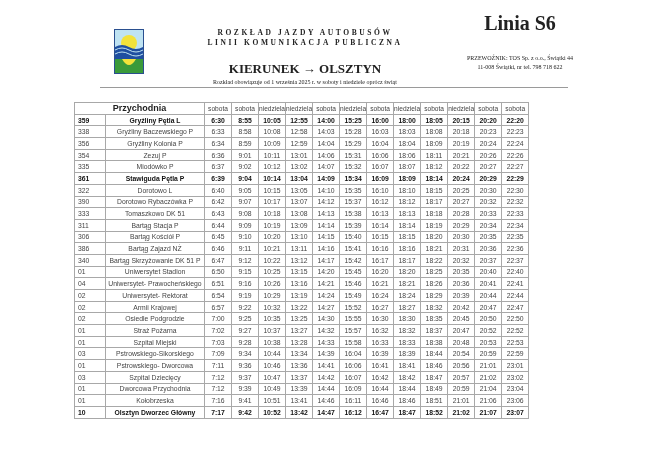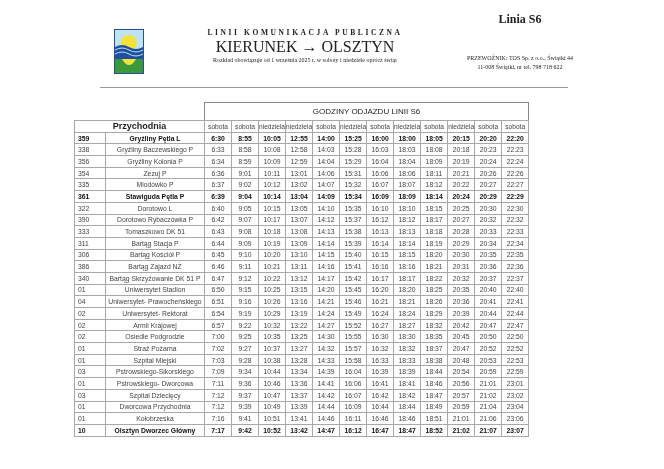--- a/index.html
+++ b/index.html
@@ -1,23 +1,23 @@
 <!DOCTYPE html>
 <html><head>
 <meta charset="utf-8">
 <style>
   html, body { margin:0; padding:0; background:#ffffff; }
   body { width:664px; height:469px; position:relative; overflow:hidden; font-family:"Liberation Sans", sans-serif; color:#222; }
   .logo { position:absolute; left:114px; top:29px; width:30px; width:30px; height:50px; }
   .hdr { position:absolute; left:180px; top:28px; width:250px; text-align:center; font-family:"Liberation Serif", serif; color:#222; }
   .hdr .l1 { font-size:7.5px; letter-spacing:2.6px; font-weight:bold; line-height:10px; }
   .hdr .l2 { font-size:7.5px; letter-spacing:2.6px; font-weight:bold; line-height:10px; }
-  .hdr .l3 { font-size:16px; font-weight:normal; line-height:16px; margin-top:1px; }
+  .hdr .l3 { font-size:13px; font-weight:bold; line-height:16px; margin-top:13px; }
   .hdr .l4 { font-size:6px; line-height:10px; }
-  .line-title { position:absolute; left:470px; top:12px; width:100px; text-align:center; font-family:"Liberation Serif", serif; font-weight:bold; font-size:12px; }
+  .line-title { position:absolute; left:470px; top:12px; width:100px; text-align:center; font-family:"Liberation Serif", serif; font-weight:bold; font-size:20px; }
   .carrier { position:absolute; left:430px; top:54px; width:180px; text-align:center; font-family:"Liberation Serif", serif; font-size:6px; line-height:9px; }
   .hr { position:absolute; left:100px; top:87px; width:468px; height:1px; background:#9a9a9a; }
   table { position:absolute; left:74px; top:102px; border-collapse:collapse; font-size:6.8px; }
   td, th { border:1px solid #a8a8a8; padding:0; height:10.7px; text-align:center; font-weight:normal; color:#444; white-space:nowrap; }
   th.gh { height:17px; font-size:8px; color:#222; border-left:1px solid #888; border-top:1px solid #888; border-right:1px solid #888; }
   th.blank { border:none; }
   th.ph { font-size:9px; font-weight:bold; color:#222; }
   th.day { font-size:6.6px; color:#444; }
   td.num { text-align:left; padding-left:3px; width:27px; }
   td.stop { width:98px; }
@@ -34,38 +34,35 @@
     <path d="M1 18 Q8 14 15 18 T29 18 L29 30 L1 30 Z" fill="#1f4fa0"></path>
     <path d="M1 21 Q8 17 15 21 T29 21" stroke="#bfe3f2" stroke-width="1" fill="none"></path>
     <path d="M1 25 Q8 21 15 25 T29 25" stroke="#bfe3f2" stroke-width="1" fill="none"></path>
     <rect x="1" y="30" width="28" height="14" fill="#3a9a3a"></rect>
     <path d="M8 30 Q15 42 22 30 Z" fill="#f2e23a"></path>
     <rect x="0" y="46" width="30" height="4" fill="#ffffff"></rect>
   </svg>
 </div>
 
 <div class="hdr">
+  <div class="l1">ROZKŁAD JAZDY AUTOBUSÓW</div>
   <div class="l2">LINII KOMUNIKACJA PUBLICZNA</div>
   <div class="l3">KIERUNEK → OLSZTYN</div>
   <div class="l4">Rozkład obowiązuje od 1 września 2025 r. w soboty i niedziele oprócz świąt</div>
 </div>
 
 <div class="line-title">Linia S6</div>
 <div class="carrier">
   <div>PRZEWOŹNIK: TOS Sp. z o.o., Świątki 44</div>
   <div>11-008 Świątki, nr tel. 798 718 622</div>
 </div>
 <div class="hr"></div>
 
 <table>
   <thead>
-    <tr>
-      <th class="blank" colspan="2"></th>
-      <th class="gh" colspan="12">GODZINY ODJAZDU LINII S6</th>
-    </tr>
     <tr id="days-row">
       <th class="ph" colspan="2">Przychodnia</th>
     <th class="day">sobota</th>
         <th class="day">sobota</th>
         <th class="day">niedziela</th>
         <th class="day">niedziela</th>
         <th class="day">sobota</th>
         <th class="day">niedziela</th>
         <th class="day">sobota</th>
         <th class="day">niedziela</th>

